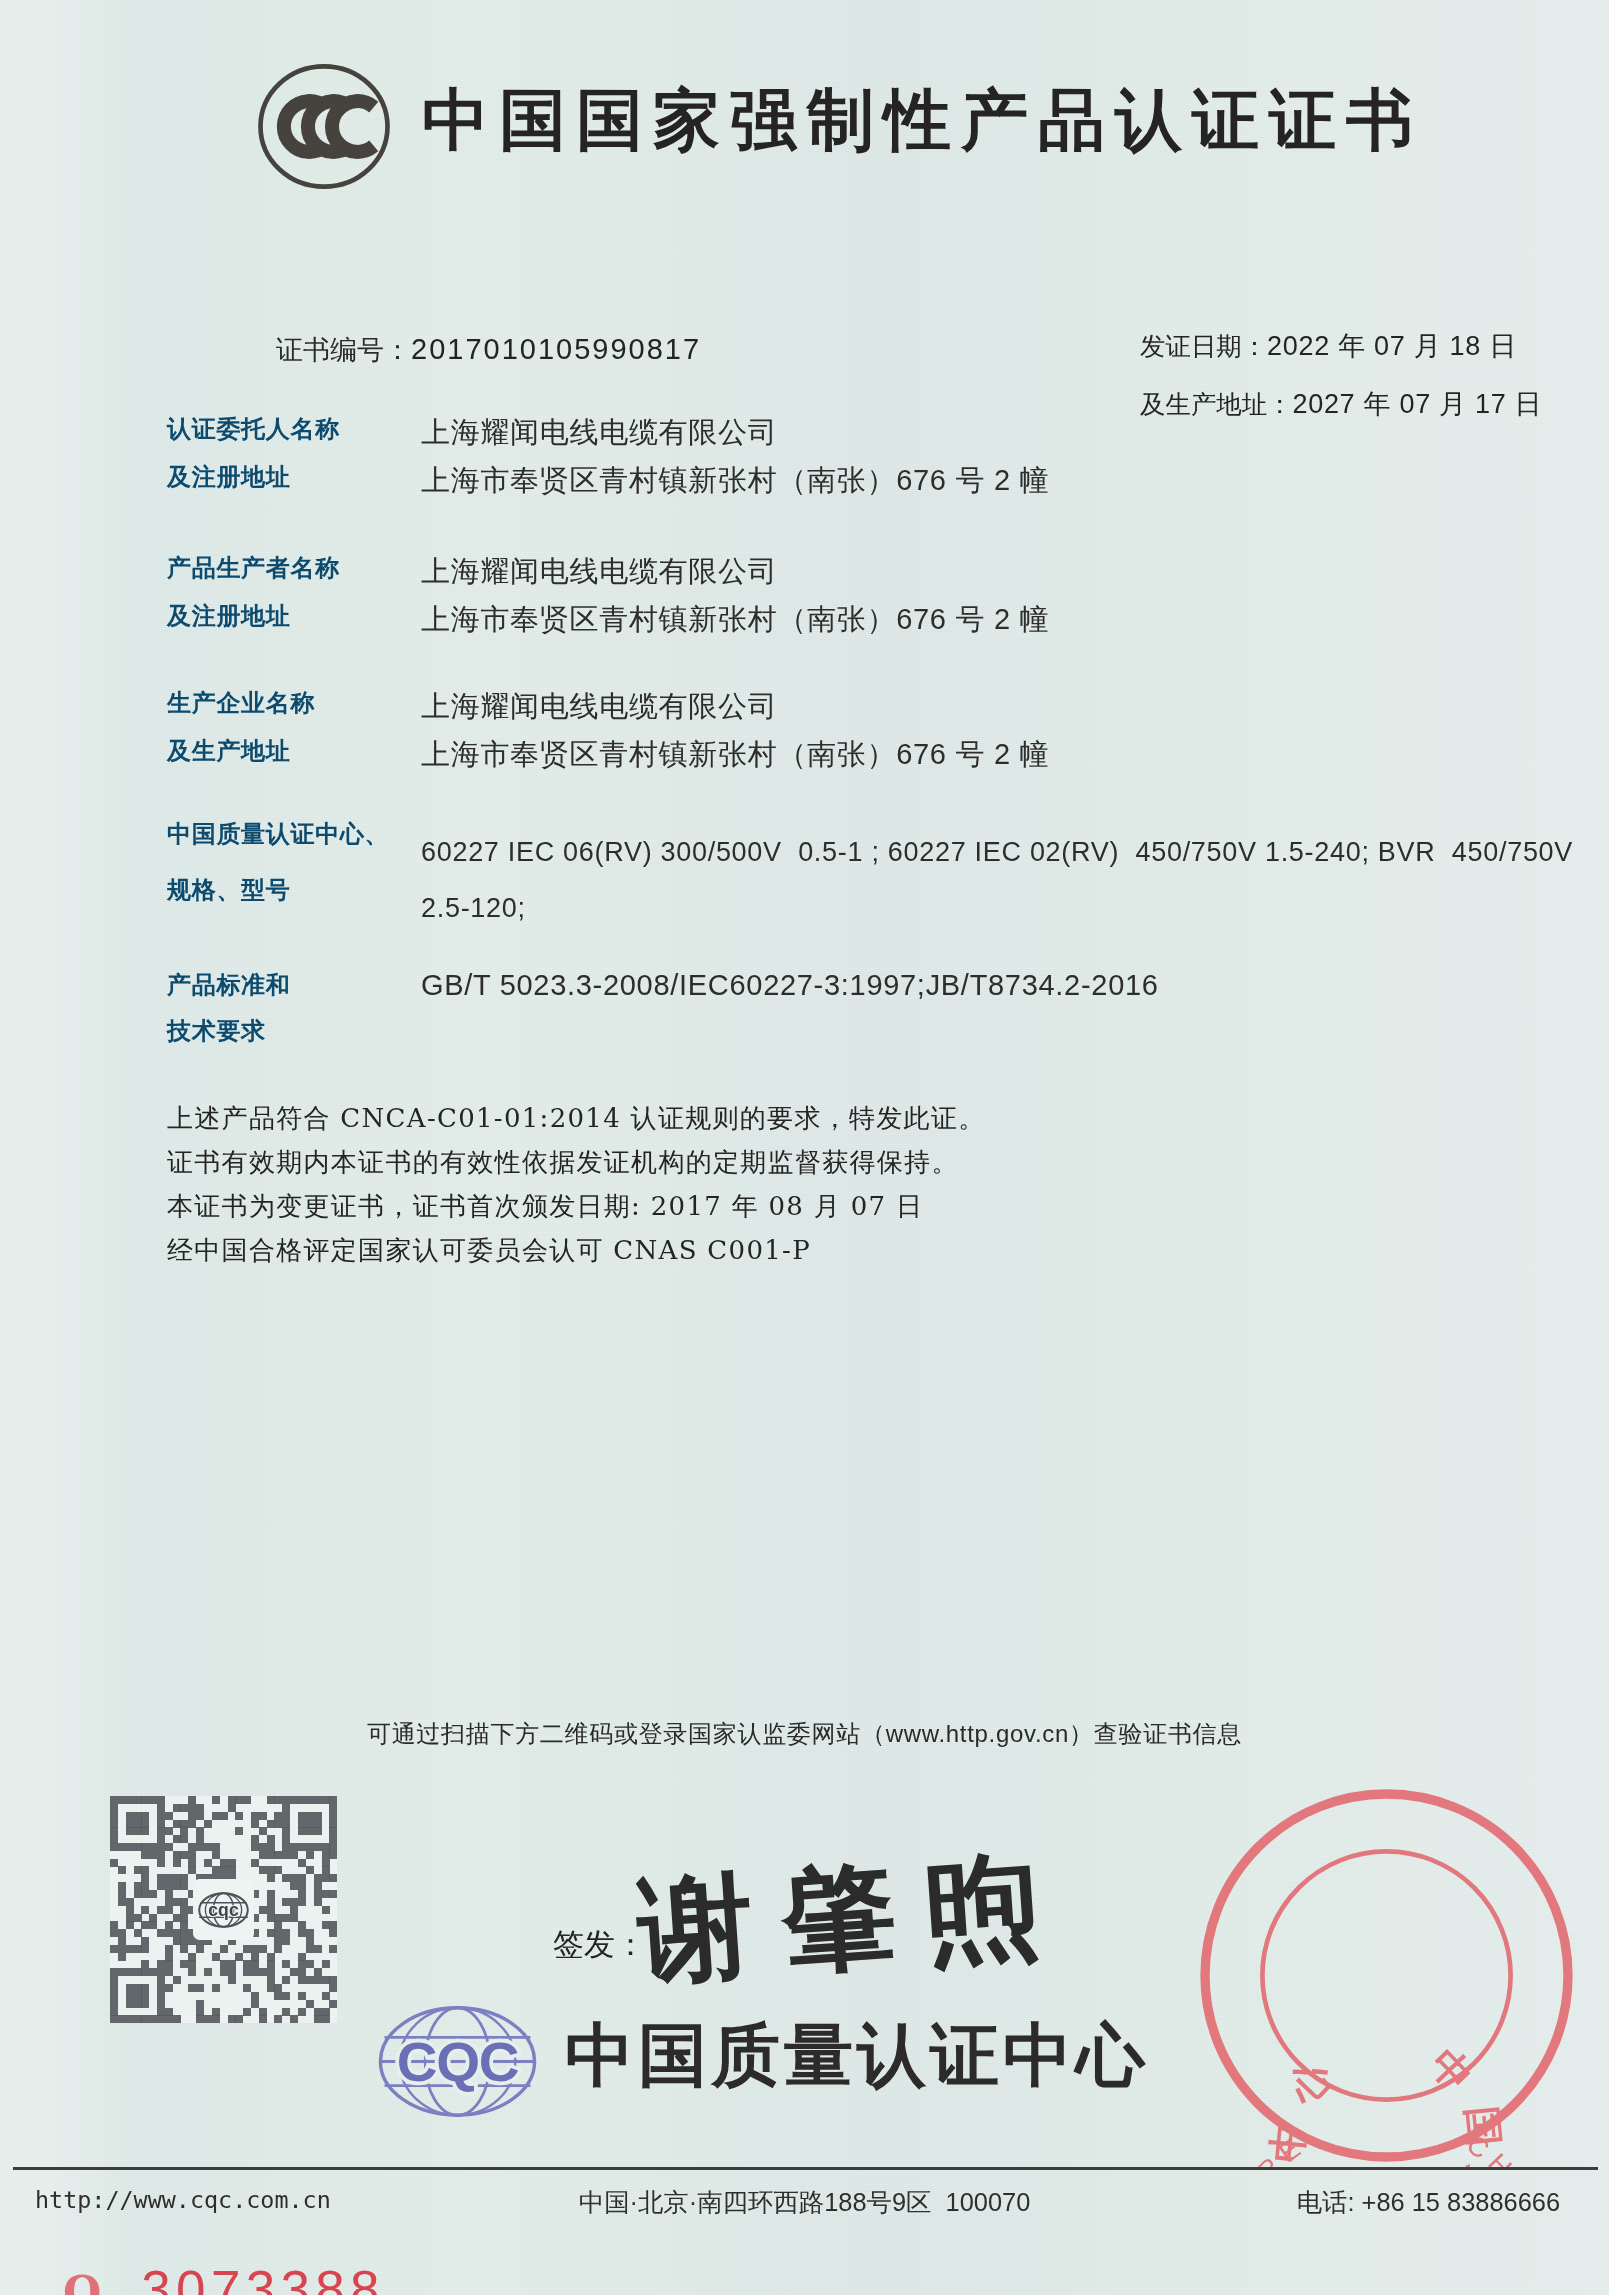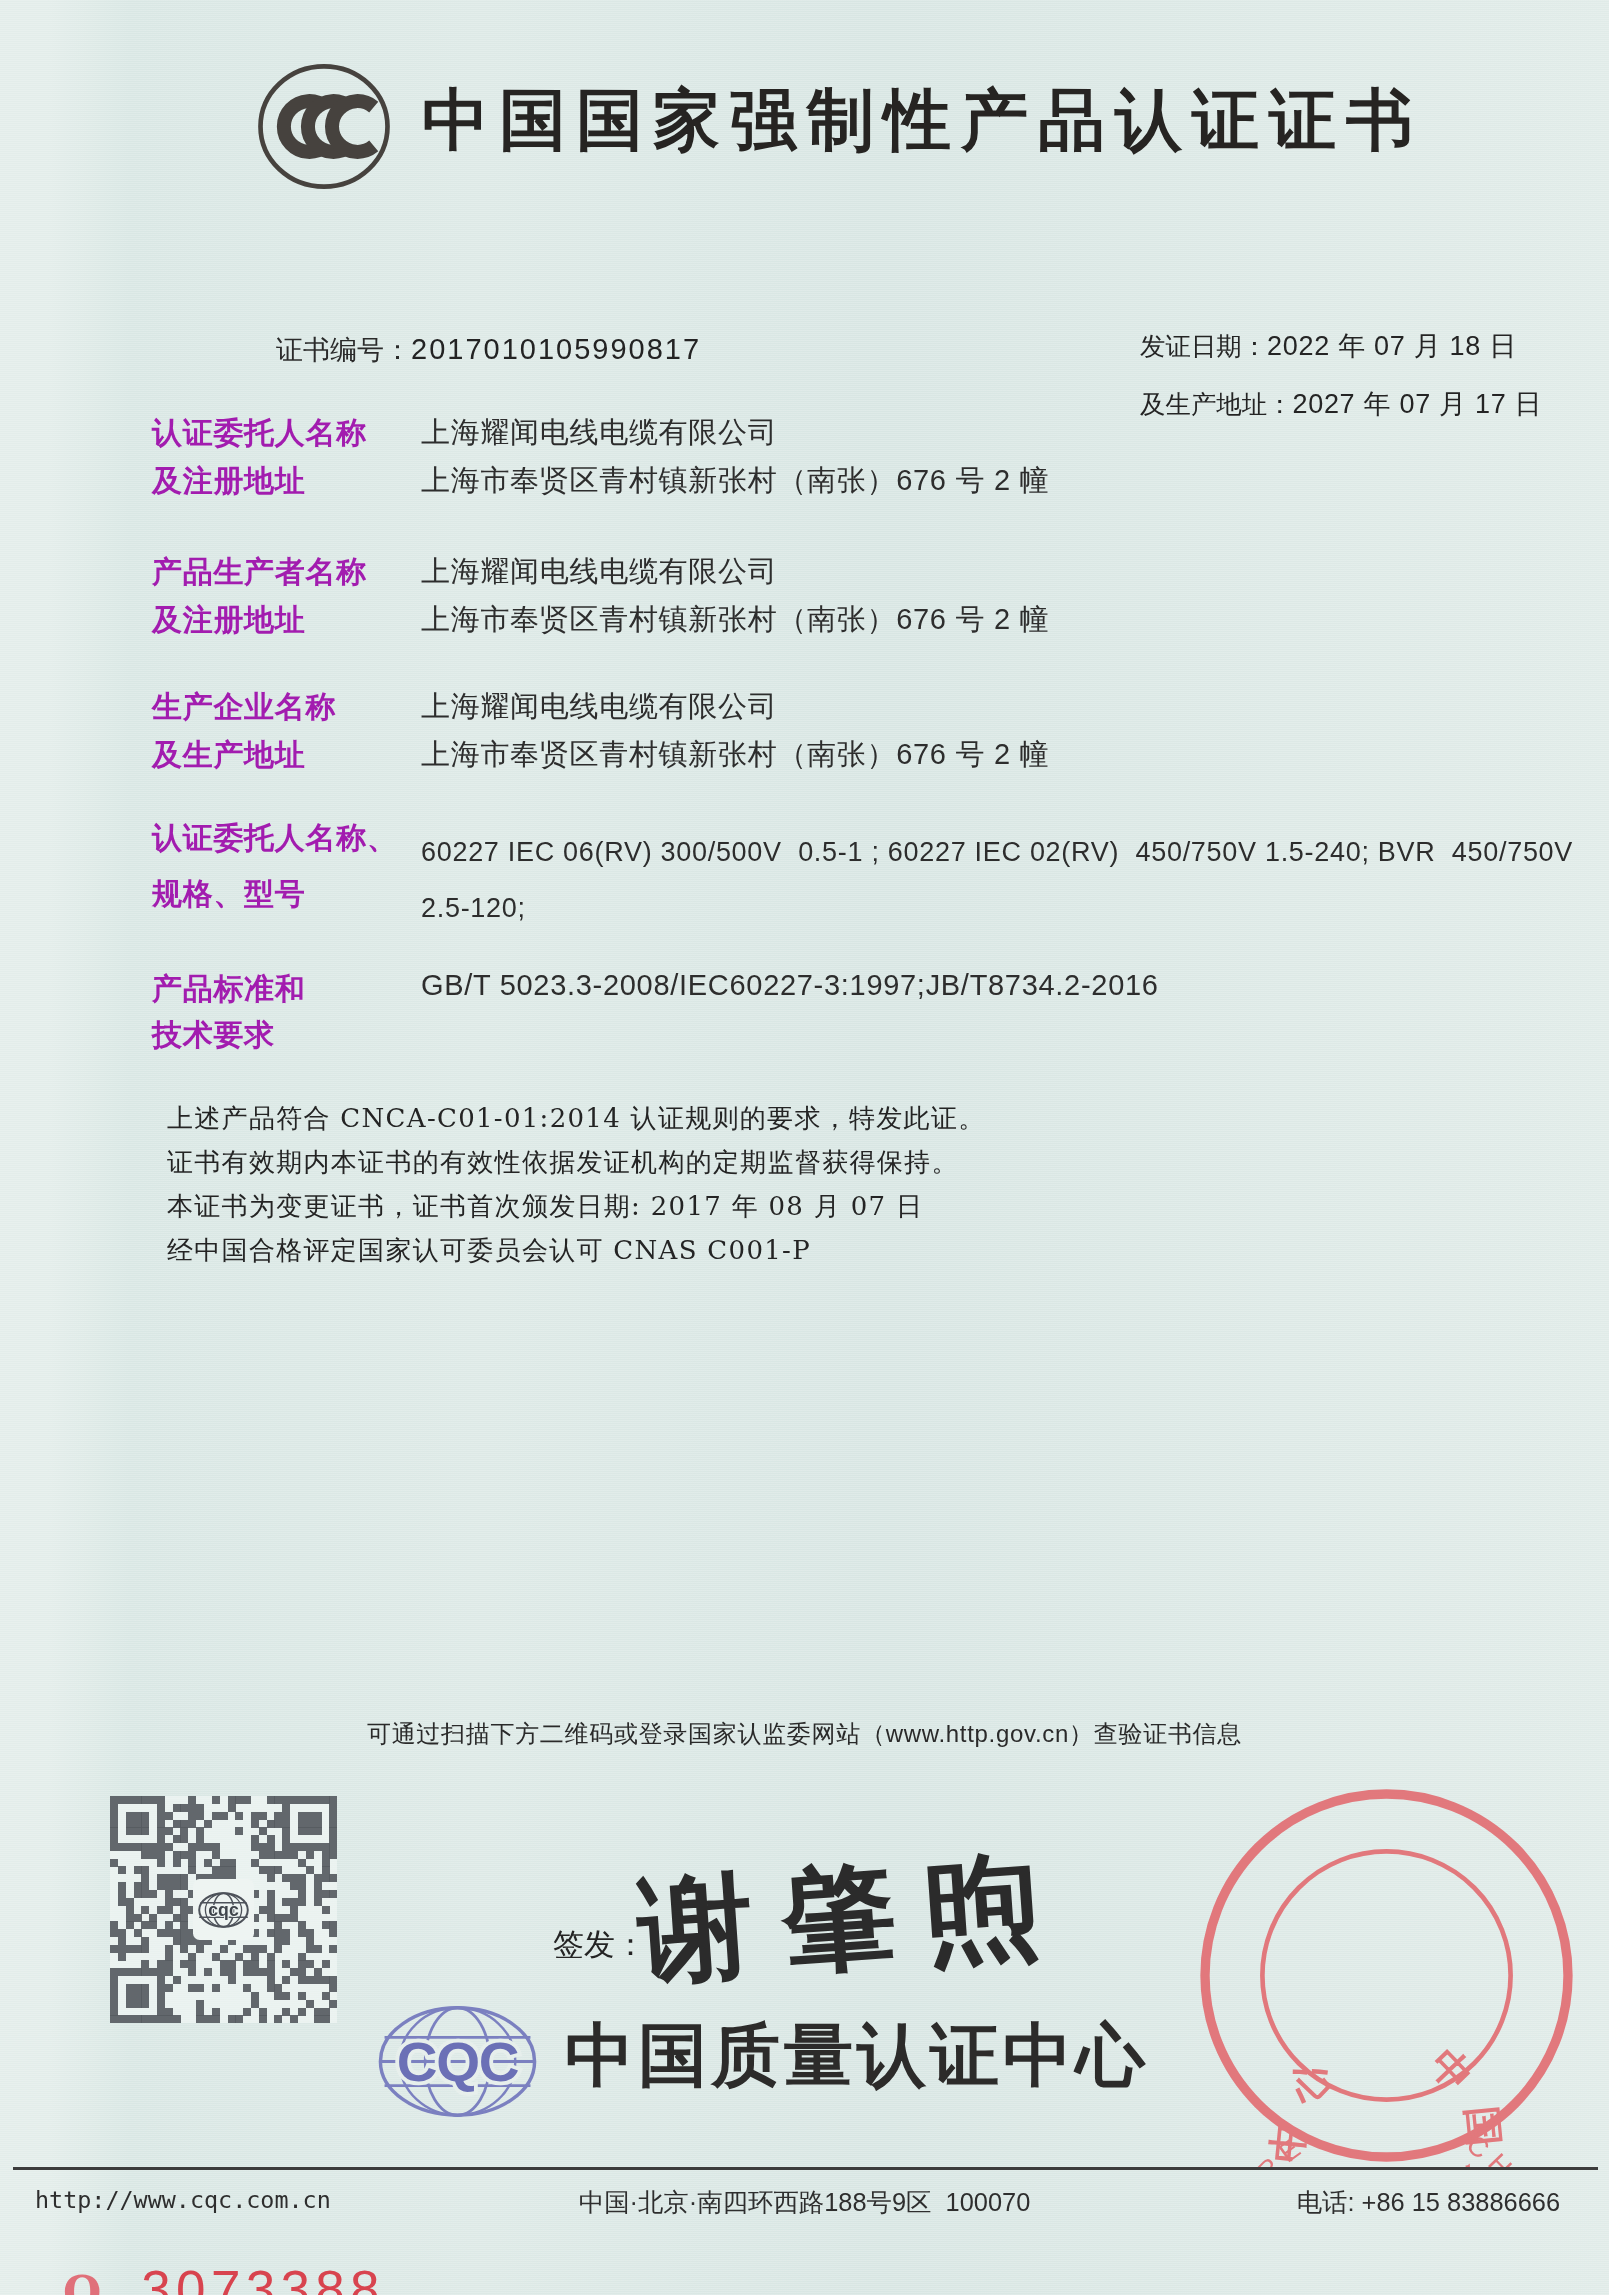--- a/index.html
+++ b/index.html
@@ -21,21 +21,21 @@
     color:#262422; white-space:nowrap;
   }
   
   .kai{font-family:"DejaVu Serif", serif;}
   .certno{left:261px; top:301px; font-size:27px; white-space:pre;}
   .certno .num{font-family:"Liberation Sans",sans-serif; font-size:29px; letter-spacing:2px; color:#232323;}
   .dateline{left:1126px; font-size:25.4px; white-space:pre; color:#242424;}
   .dateline .num{font-family:"Liberation Sans",sans-serif; font-size:27px; letter-spacing:0.7px;}
   
   .row{position:absolute; left:0; width:100%; height:40px;}
-  .flabel{position:absolute; left:152px; font-size:30px; font-weight:bold; color:#a21caf; letter-spacing:0.7px; white-space:pre;}
+  .flabel{position:absolute; left:167px; font-size:24px; font-weight:bold; color:#0c4a6e; letter-spacing:0.7px; white-space:pre;}
   .fvalue{position:absolute; left:421px; font-size:29px; color:#2d2d2d; letter-spacing:0.7px; white-space:pre;}
   .spec{font-size:27px;}
   
   .stmt{left:167px; font-size:26px; letter-spacing:1.3px; color:#242424; white-space:pre;}
   
   .verify{left:0; top:1718px; width:100%; text-align:center; font-size:24px; color:#2a2a2a; letter-spacing:0.7px;}
   
   .qr{left:110px; top:1796px; width:227px; height:227px; background:rgba(245,250,248,.55);}
   .qr i{position:absolute; background:#565b61; opacity:.92;}
   .qr-logo{position:absolute; left:83px; top:83px; width:61px; height:61px; background:#eef4f2; border-radius:6.7px; display:flex; align-items:center; justify-content:center;}
@@ -102,21 +102,21 @@
 <div class="row" style="top:687px">
     <span class="flabel">生产企业名称</span>
     <span class="fvalue">上海耀闻电线电缆有限公司</span>
   </div>
 <div class="row" style="top:735px">
     <span class="flabel">及生产地址</span>
     <span class="fvalue">上海市奉贤区青村镇新张村（南张）676 号 2 幢</span>
   </div>
 
 <div class="row" style="top:818px">
-    <span class="flabel">认证委托人名称、</span>
+    <span class="flabel">中国质量认证中心、</span>
   </div>
 <div class="row" style="top:837px">
     <span class="fvalue spec">60227 IEC 06(RV) 300/500V  0.5-1 ; 60227 IEC 02(RV)  450/750V 1.5-240; BVR  450/750V</span>
   </div>
 <div class="row" style="top:874px">
     <span class="flabel">规格、型号</span>
   </div>
 <div class="row" style="top:893px">
     <span class="fvalue spec">2.5-120;</span>
   </div>

